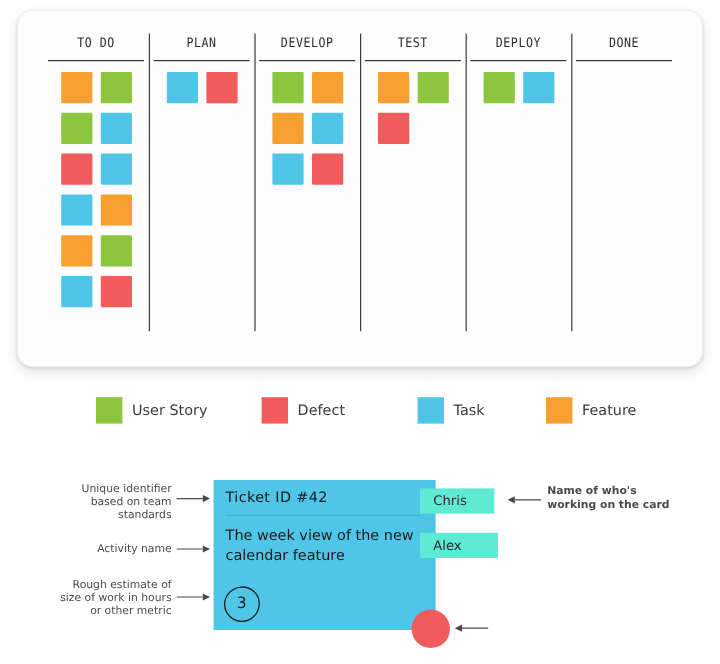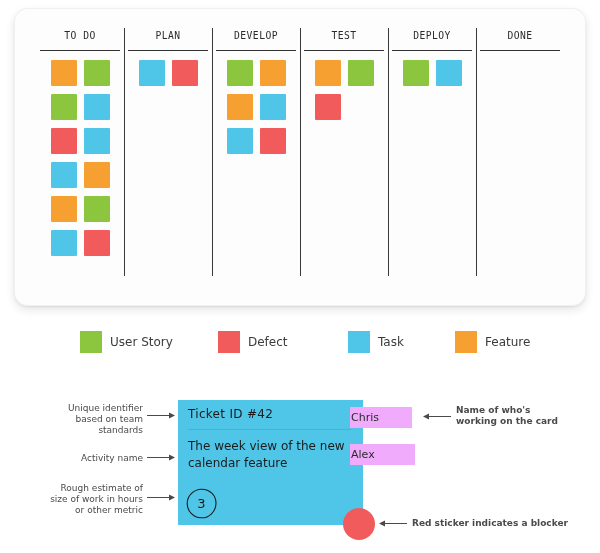--- a/index.html
+++ b/index.html
@@ -148,26 +148,26 @@
   .blocker {
     position: absolute;
     left: 343px;
     top: 123px;
     width: 32px; height: 32px;
     border-radius: 50%;
     background: #F15B5B;
   }
   .nametag {
     position: absolute;
-    background: #f0abfc;
+    background: #5eead4;
     height: 21px;
     line-height: 21px;
     font-size: 11px;
     color: #2b2b2b;
-    padding-left: 1px;
+    padding-left: 11px;
     box-sizing: border-box;
   }
 
   
   .anno {
     position: absolute;
     font-size: 9px;
     line-height: 11px;
     color: #4a4a4a;
   }
@@ -312,17 +312,14 @@
     <div>Name of who's</div>
     <div>working on the card</div>
   </div>
 
   <div class="arrow" style="left:379px; top:134px; width:28px;">
     <svg width="28" height="9" viewBox="0 0 28 9">
         <line x1="6" y1="4.5" x2="28" y2="4.5" stroke="#4a4a4a" stroke-width="1"></line>
         <polygon points="6,1.5 0,4.5 6,7.5" fill="#4a4a4a"></polygon>
       </svg>
   </div>
-  <div class="anno anno-right" style="left:412px; top:133px; width:175px;">
-    <div>Red sticker indicates a blocker</div>
-  </div>
 
 </div>
 
 </body></html>

